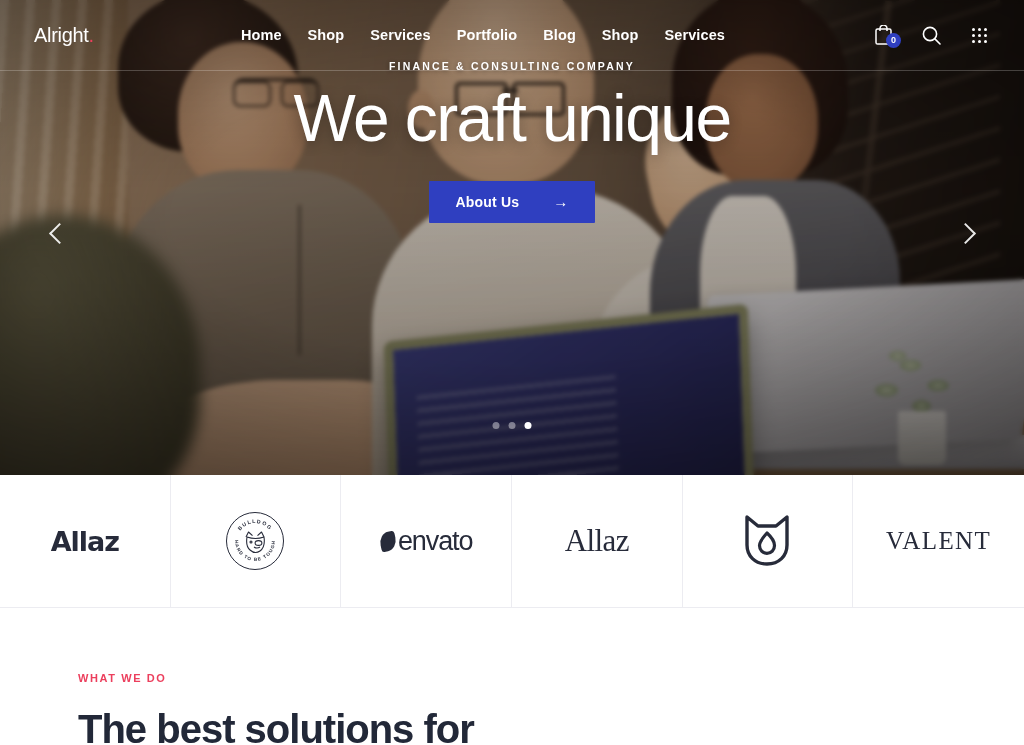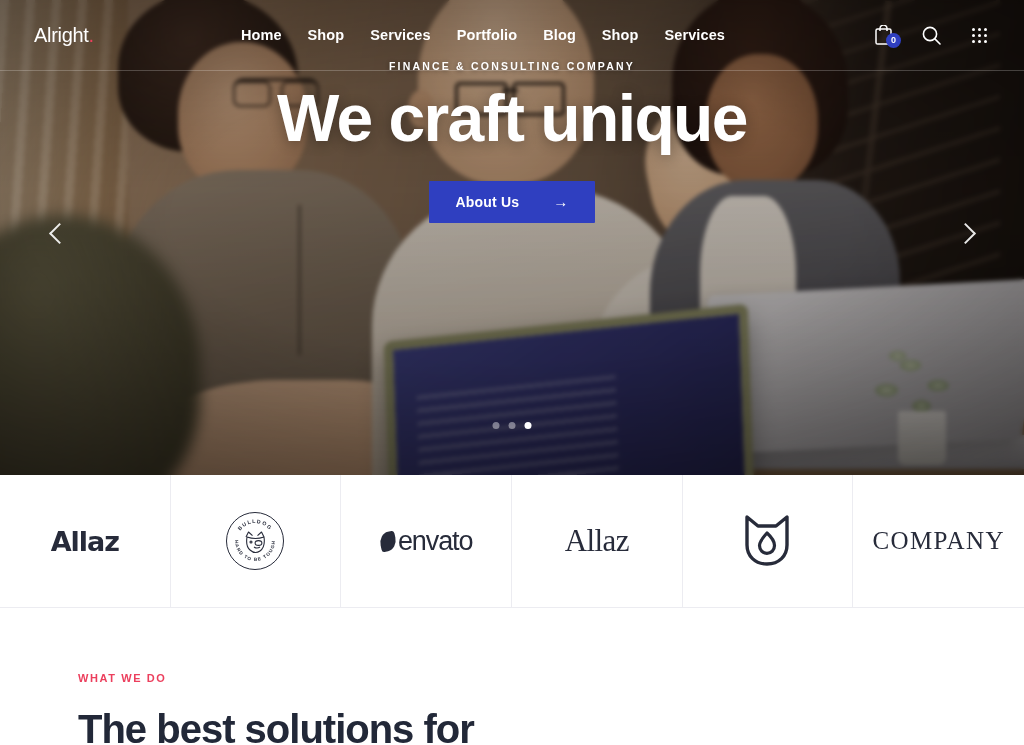--- a/index.html
+++ b/index.html
@@ -272,21 +272,21 @@
     position:absolute; inset:0; z-index:20;
     display:flex; flex-direction:column; align-items:center;
     padding-top:60px;
   }
   .eyebrow {
     color:#fff; font-size:10.5px; font-weight:700;
     letter-spacing:2.2px; margin-bottom:12px;
     text-shadow:0 1px 4px rgba(0,0,0,.45);
   }
   .hero-title {
-    color:#fff; font-size:66px; font-weight:700;
+    color:#fff; font-size:66px; font-weight:400;
     line-height:1.04; text-align:center;
     letter-spacing:-1.6px;
     text-shadow:0 2px 14px rgba(0,0,0,.32);
     max-width:760px;
   }
   .btn-about {
     margin-top:28px;
     background:#2f3fc0; color:#fff;
     border:none; cursor:pointer;
     font-family:inherit;
@@ -541,20 +541,20 @@
   <div class="logo-cell">
     <span class="catmark">
       <svg width="46" height="54" viewBox="0 0 46 54">
         <path d="M3 3 L14 12 H32 L43 3 V31 C43 42 35 50 23 50 C11 50 3 42 3 31 Z" fill="none" stroke="#272b3a" stroke-width="3.4" stroke-linejoin="round"></path>
         <path d="M23 19 C28.5 24 30.5 27 30.5 31.5 C30.5 36 27.2 39.3 23 39.3 C18.8 39.3 15.5 36 15.5 31.5 C15.5 27.8 18 24.5 23 19 Z" fill="none" stroke="#272b3a" stroke-width="3.2" stroke-linejoin="round"></path>
       </svg>
     </span>
   </div>
 
   <div class="logo-cell">
-    <span class="lg-valent">COMPANY</span>
+    <span class="lg-valent">VALENT</span>
   </div>
 </section>
 
 <section class="section">
   <div class="sec-eyebrow">WHAT WE DO</div>
   <h2 class="sec-title">The best solutions for</h2>
 </section>
 
 </body></html>

